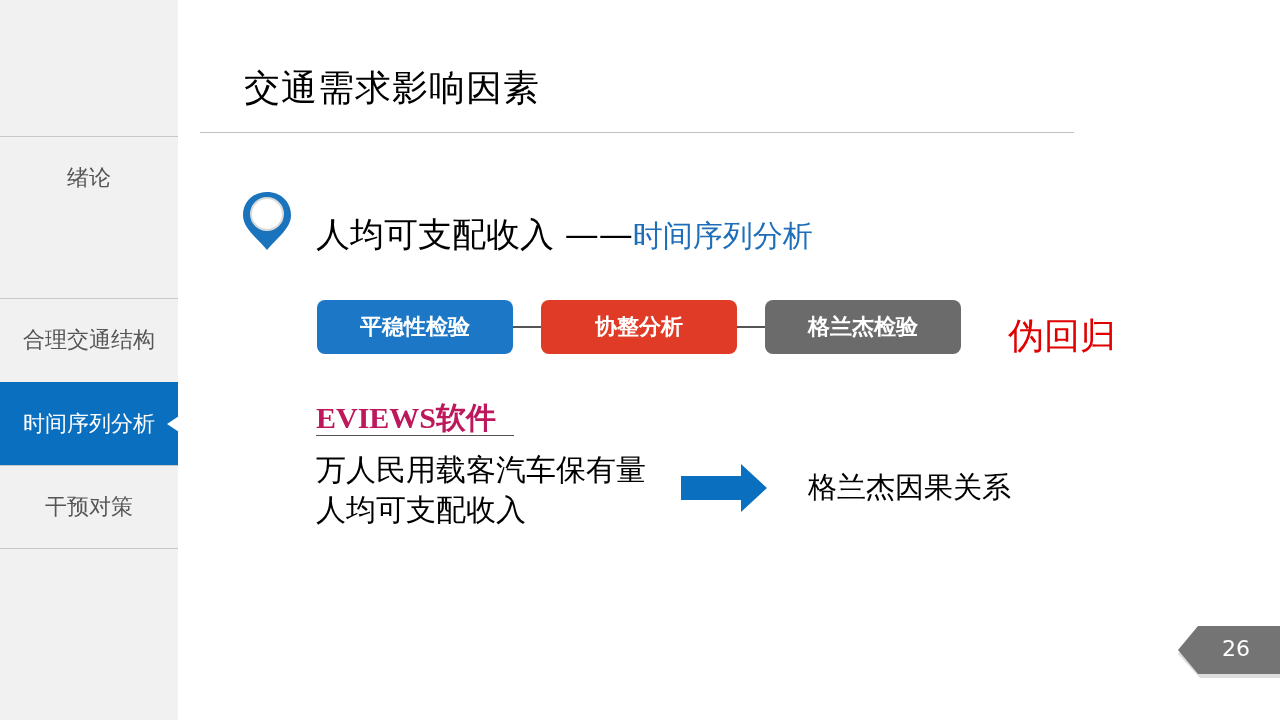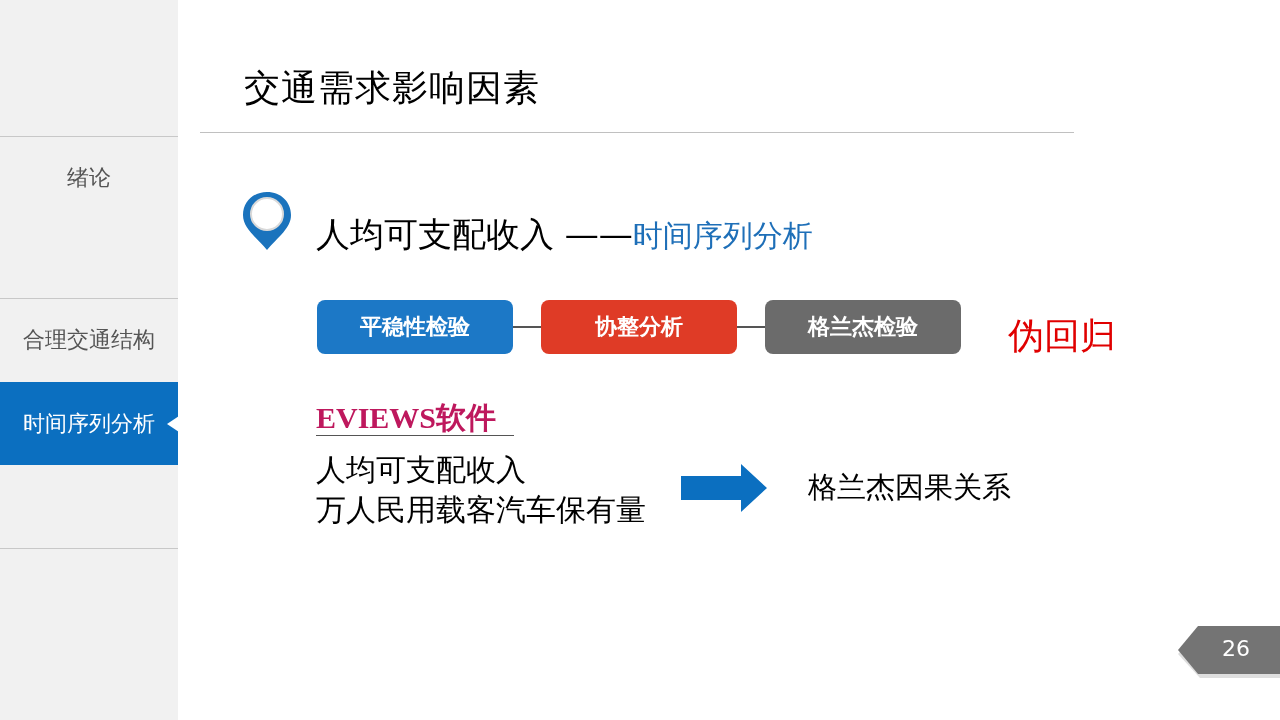--- a/index.html
+++ b/index.html
@@ -36,20 +36,23 @@
   <div class="nav-item" style="top:136px;">
       <span>绪论</span>
     </div>
   <div class="nav-item" style="top:298px;">
       <span>合理交通结构</span>
     </div>
   <div class="nav-item active" style="top:382px;">
       <span>时间序列分析</span>
       <span class="nav-arrow"></span>
     </div>
+  <div class="nav-item" style="top:465px;">
+      <span>干预对策</span>
+    </div>
   <div class="nav-bottom"></div>
 </div>
 
 <div class="title">交通需求影响因素</div>
 <div class="title-rule"></div>
 
 <svg class="pin" viewBox="0 0 52 62">
   <path d="M26 2 C12 2 2 12 2 25 C2 38 14 46 26 60 C38 46 50 38 50 25 C50 12 40 2 26 2 Z" fill="#1a73bd"></path>
   <circle cx="26" cy="24" r="16" fill="#ffffff"></circle>
   <circle cx="26" cy="24" r="16" fill="none" stroke="#d9d9d9" stroke-width="2"></circle>
@@ -70,22 +73,22 @@
 <div class="step" style="left:765px; background:#6b6b6b;">
     <span>格兰杰检验</span>
   </div>
 
 <div class="pseudo">伪回归</div>
 
 <div class="eviews">EVIEWS软件</div>
 <div class="eviews-rule"></div>
 
 <div class="vars">
+  <div>万人民用载客汽车保有量</div>
   <div>人均可支配收入</div>
-  <div>万人民用载客汽车保有量</div>
 </div>
 
 <svg class="arrow" viewBox="0 0 86 48">
   <polygon points="0,12 60,12 60,0 86,24 60,48 60,36 0,36" fill="#0b6fc0"></polygon>
 </svg>
 
 <div class="result">格兰杰因果关系</div>
 
 <svg class="page-tag" viewBox="0 0 102 52">
   <polygon points="22,4 102,4 102,52 22,52 0,28" fill="#c8c8c8" opacity="0.6"></polygon>

